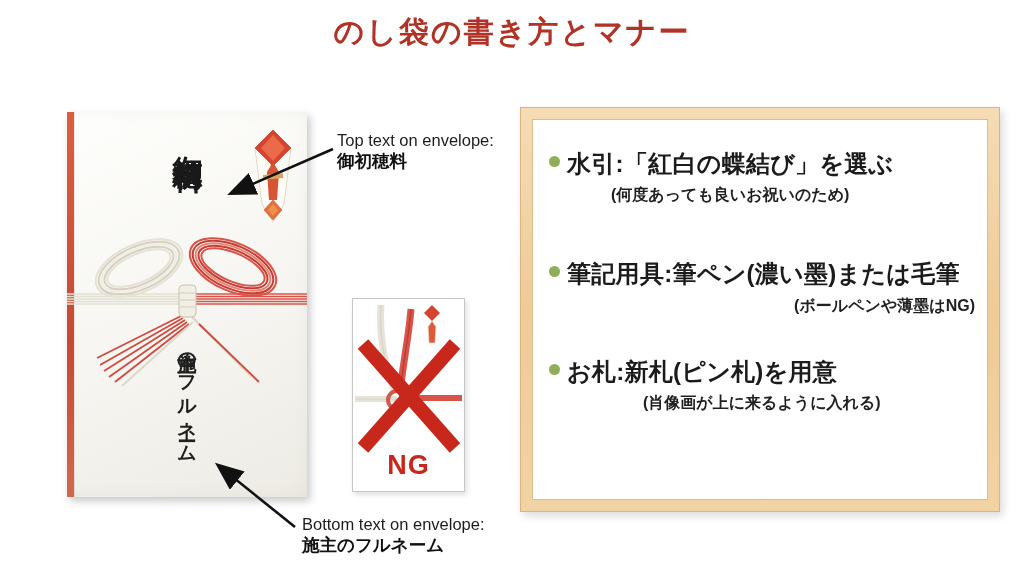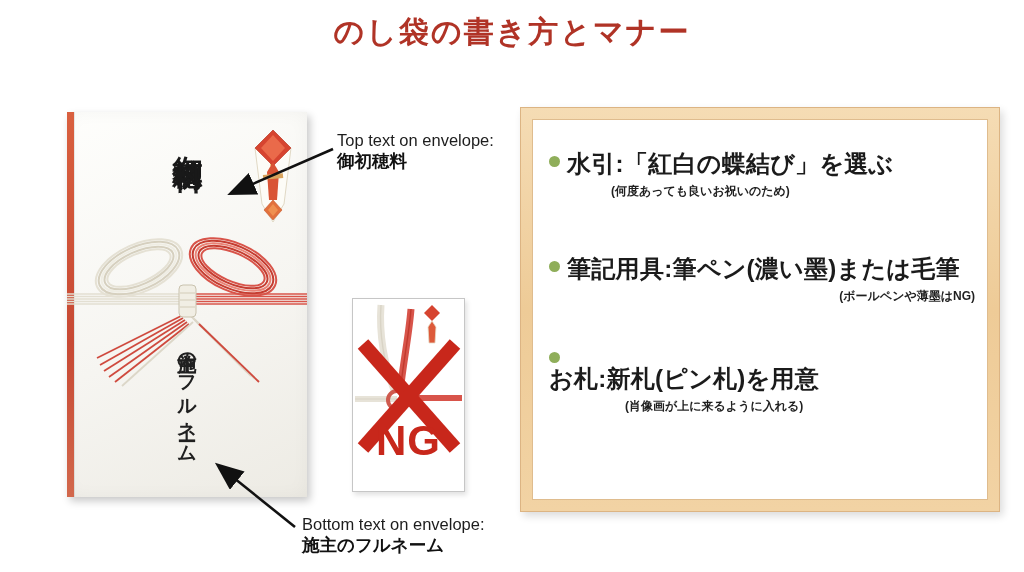--- a/index.html
+++ b/index.html
@@ -43,42 +43,42 @@
   .note-label{font-size:16.5px;font-weight:400;color:#1d1d1d;}
   .note-value{font-size:17.5px;font-weight:700;color:#111;}
   .arrows-svg{position:absolute;left:0;top:0;pointer-events:none;}
   
   .ng-envelope{
     position:absolute;left:352px;top:298px;width:111px;height:192px;
     background:#ffffff;border:1px solid #c6c6c6;box-shadow:2px 3px 5px rgba(0,0,0,.12);
   }
   .ng-svg{position:absolute;left:0;top:0;}
   .ng-label{
-    position:absolute;bottom:26px;left:0;width:100%;text-align:center;
-    font-size:42px;font-weight:800;color:#c8271b;letter-spacing:1px;
+    position:absolute;bottom:10px;left:0;width:100%;text-align:center;
+    font-size:27px;font-weight:800;color:#c8271b;letter-spacing:1px;
   }
   
   .frame{
     position:absolute;left:520px;top:107px;width:480px;height:405px;box-sizing:border-box;
     background:linear-gradient(180deg,#f5dcb4 0%,#eecb97 50%,#f2d3a4 100%);
     border:1px solid #dcb483;box-shadow:3px 4px 8px rgba(0,0,0,.14);
   }
   .frame-inner{
     position:absolute;left:11px;top:11px;right:11px;bottom:11px;box-sizing:border-box;
     background:#ffffff;border:1px solid #dfbc8e;
     padding:28px 12px 0 16px;
   }
   .panel-item{display:flex;align-items:flex-start;}
   .panel-item:nth-of-type(1){margin-bottom:52px;}
   .panel-item:nth-of-type(2){margin-bottom:39px;}
-  .panel-item:nth-of-type(3){margin-bottom:36px;flex-direction:column;}
+  .panel-item:nth-of-type(3){margin-bottom:36px;}
   .dot{flex:none;width:11px;height:11px;border-radius:50%;background:#8fae5a;margin:8px 7px 0 0;}
   .panel-text{flex:1;}
   .p-main{font-size:24px;font-weight:700;line-height:1.3;color:#1b1b1b;letter-spacing:.3px;}
-  .p-sub{font-size:12px;font-weight:600;line-height:1.45;color:#1f1f1f;margin-top:4px;}
+  .p-sub{font-size:16px;font-weight:600;line-height:1.45;color:#1f1f1f;margin-top:4px;}
   .p-sub:empty{display:none;}
   .panel-item:nth-of-type(1) .p-sub{margin-left:44px;}
   .panel-item:nth-of-type(2) .p-sub{margin-left:80px;text-align:right;}
   .panel-item:nth-of-type(3) .p-sub{margin-left:76px;}
 </style>
 </head>
 <body>
 
 <div class="canvas">
 

